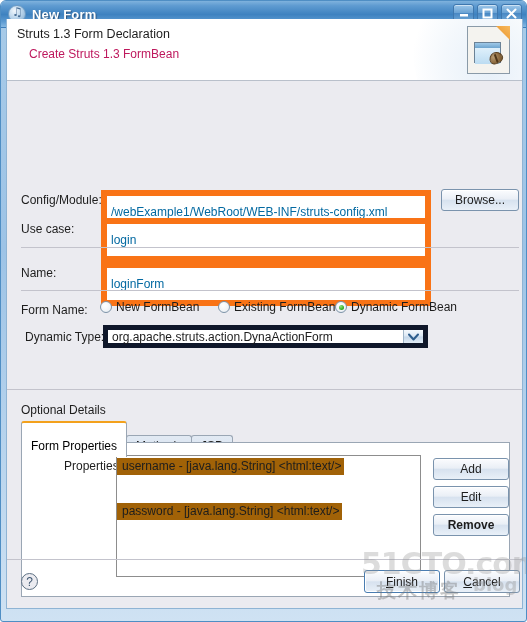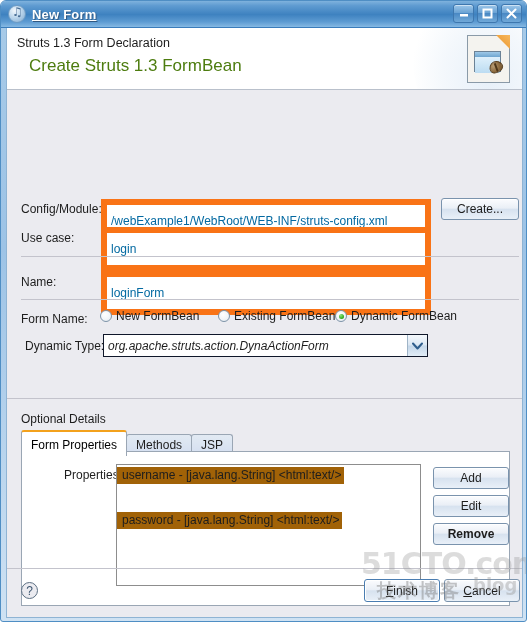--- a/index.html
+++ b/index.html
@@ -56,42 +56,42 @@
     background: linear-gradient(180deg,#9dc7ea 0%,#6ba3d4 45%,#4a89c4 50%,#71a9d8 100%);
     display:flex; align-items:center; justify-content:center;
     color:#ffffff; font-size:11px; line-height:1;
     box-shadow: inset 0 1px 0 rgba(255,255,255,.5);
     cursor:pointer;
   }
   .wbtn svg { display:block; }
 
   
   #client {
-    position:absolute; left:5px; top:27px;
+    position:absolute; left:5px; top:18px;
     width:517px; height:590px;
     background:#ebebf0;
     border:1px solid #8fb4d4;
     border-top:none;
   }
 
   
   #header {
     position:relative;
     height:62px;
     background:#ffffff;
     border-bottom:1px solid #b9c0cb;
     overflow:hidden;
   }
   #header-title {
     position:absolute; left:10px; top:8px;
     font-size:12.5px; color:#1d1d1d;
   }
   #header-sub {
     position:absolute; left:22px; top:28px;
-    font-size:17px; color:#4d7c0f;
+    font-size:12px; color:#be185d;
   }
   #header-deco {
     position:absolute; right:-10px; top:-30px;
     width:120px; height:120px;
     background: radial-gradient(ellipse at 60% 70%, #e7f0f9 0%, #f4f8fc 45%, #ffffff 75%);
     transform: rotate(-12deg);
   }
   
   #header-icon {
     position:absolute; right:12px; top:7px;
@@ -188,22 +188,22 @@
   .radio.on::after {
     content:""; position:absolute; left:2.5px; top:2.5px;
     width:5px; height:5px; border-radius:50%;
     background: radial-gradient(circle at 35% 30%, #8ee47c 0%, #2aa81f 70%, #18700f 100%);
   }
 
   
   #combo {
     position:absolute;
     background:#ffffff;
-    border:1px solid #0f172a;
-    display:flex; align-items:center;font-style:italic;
+    border:5px solid #0f172a;
+    display:flex; align-items:center;
   }
   #combo-text {
     flex:1; font-size:12px; color:#1d1d1d; padding-left:4px;
     white-space:nowrap; overflow:hidden;
   }
   #combo-arrow {
     width:20px; height:100%;
     background: linear-gradient(180deg,#f4f8fc 0%,#dbe7f3 48%,#c3d6e9 52%,#e2edf7 100%);
     border-left:1px solid #9fb4c7;
     display:flex; align-items:center; justify-content:center;
@@ -226,21 +226,21 @@
     background: linear-gradient(180deg,#e2eaf3 0%,#d3def0 100%);
     border-radius:3px 3px 0 0;
     margin-right:-1px;
     cursor:pointer;
     position:relative;
     line-height:14px;
   }
   .tab.active {
     background:#ffffff;
     border-top:2px solid #f3a11c;
-    padding-top:6px;
+    padding-top:16px;
     z-index:2;
     color:#000;
   }
   #tabpanel {
     position:absolute; left:14px; top:361px;
     width:489px; height:155px;
     background:#ffffff;
     border:1px solid #9aa6b4;
   }
 
@@ -364,21 +364,21 @@
             <div class="doc-win-body"></div>
           </div>
         <div class="doc-bean"></div>
       </div>
     </div>
 
     <div id="body-area">
 
       <div class="lbl" style="left:14px; top:112px;">Config/Module:</div>
       <input class="tfield" style="left: 94px; top: 109px; width: 330px; height: 21px;" value="/webExample1/WebRoot/WEB-INF/struts-config.xml">
-      <div class="btn" style="left:434px; top:108px; width:78px; height:22px;">Create...</div>
+      <div class="btn" style="left:434px; top:108px; width:78px; height:22px;">Browse...</div>
 
       <div class="lbl" style="left:14px; top:141px;">Use case:</div>
       <input class="tfield" style="left: 94px; top: 137px; width: 330px; height: 21px;" value="login">
 
       <div class="sep" style="left:14px; top:166px; width:498px;"></div>
 
       <div class="lbl" style="left:14px; top:185px;">Name:</div>
       <input class="tfield" style="left: 94px; top: 181px; width: 330px; height: 21px;" value="loginForm">
 
       <div class="sep" style="left:14px; top:209px; width:498px;"></div>

